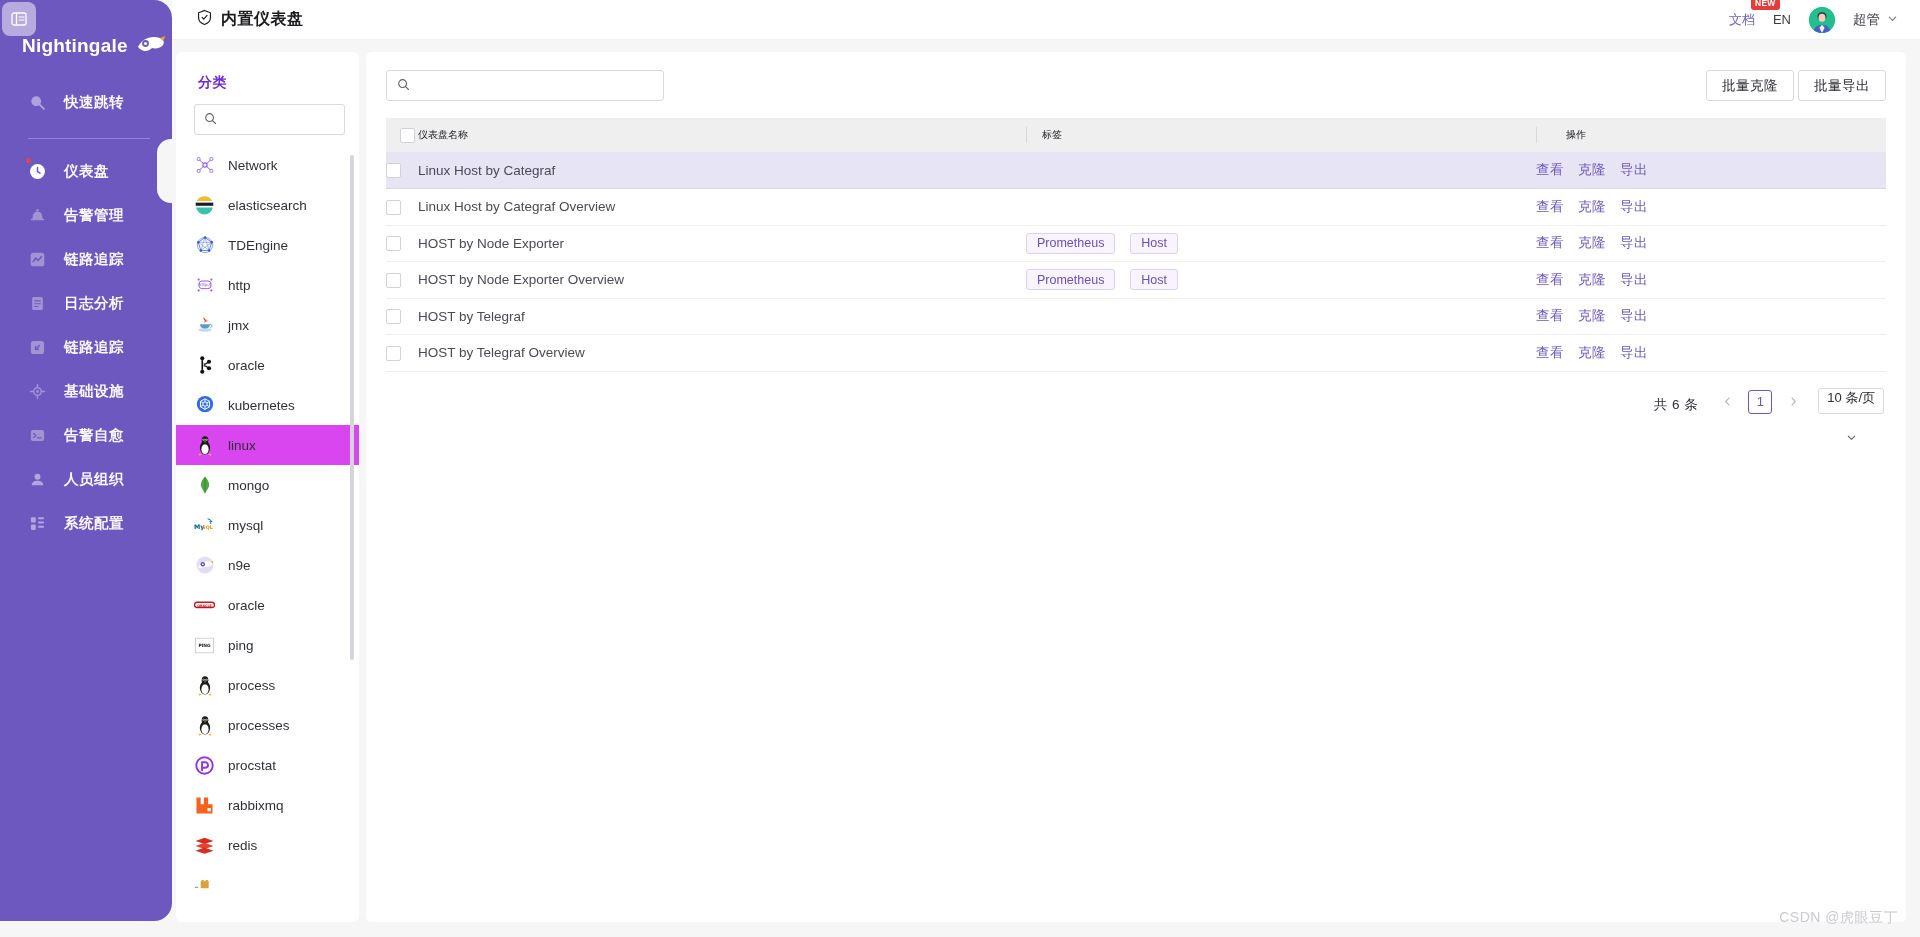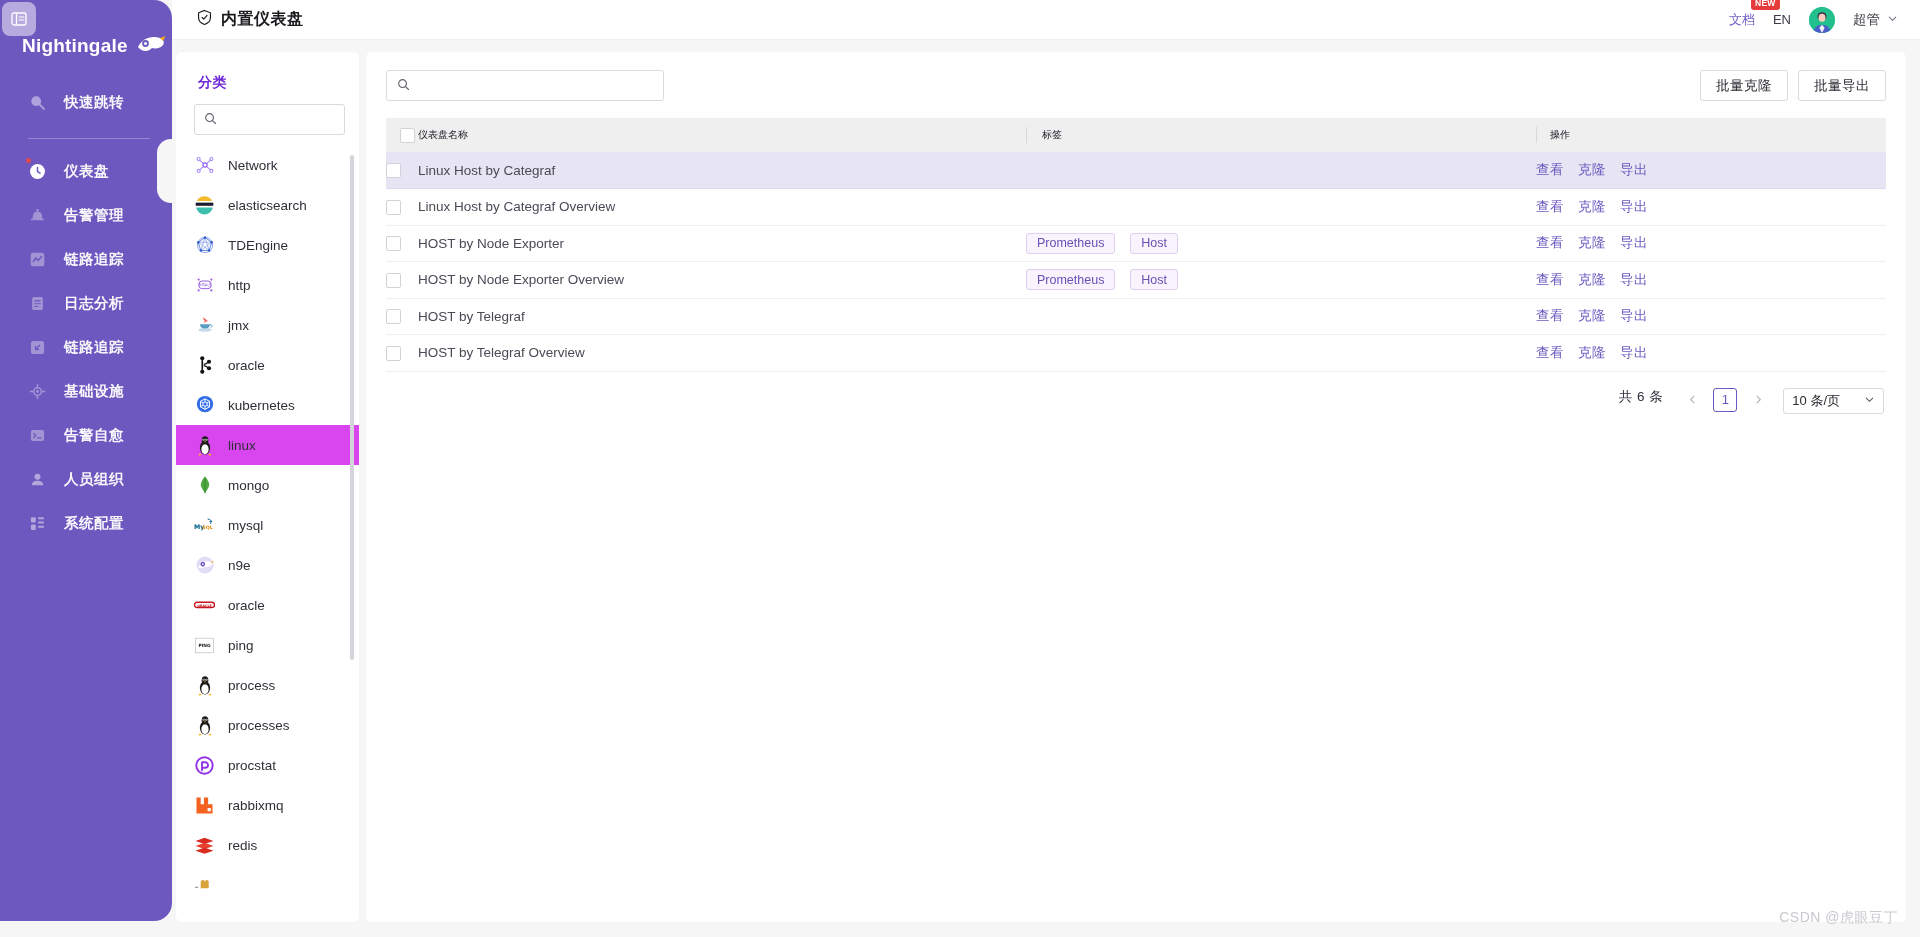--- a/index.html
+++ b/index.html
@@ -161,40 +161,40 @@
   .main-search {
     width: 278px; height: 31px;
     border: 1px solid #d9d9de; border-radius: 3px;
     display: flex; align-items: center; padding: 0 10px;
   }
   .main-search input {
     border: none; outline: none; font-size: 13px;
     width: 100%; margin-left: 7px; color: #303038;
     font-family: "Liberation Sans", sans-serif; background: transparent;
   }
-  .toolbar-actions { margin-left: auto; display: flex; gap: 10px; padding-left: 44px; }
+  .toolbar-actions { margin-left: auto; display: flex; gap: 4px; padding-left: 44px; }
   .btn {
     height: 31px; padding: 0 15px;
     border: 1px solid #d9d9de; border-radius: 3px;
     background: #fff; font-size: 13.5px; color: #2b2b33;
     cursor: pointer; display: flex; align-items: center;
     font-family: "Liberation Sans", sans-serif;
     letter-spacing: .5px;
   }
 
   table.dash { width: 1500px; margin: 17px 20px 0 20px; border-collapse: collapse; table-layout: fixed; }
   table.dash thead th {
     background: #efefef; height: 34px;
     font-size: 10px; font-weight: 400; color: #20202a;
     text-align: left; padding: 0; position: relative;
   }
   table.dash thead th.c-sel { width: 32px; padding-left: 14px; }
   table.dash thead th.c-name { width: 608px; }
   table.dash thead th.c-tags { width: 510px; padding-left: 16px; }
-  table.dash thead th.c-act { width: 350px; padding-left: 14px; }
+  table.dash thead th.c-act { width: 350px; padding-left: 30px; }
   table.dash thead th.c-tags::before,
   table.dash thead th.c-act::before {
     content:""; position:absolute; left:0; top:9px;
     width:1px; height:16px; background:#d7d7dd;
   }
   table.dash tbody td {
     height: 36.5px; font-size: 13.5px; color: #4a4a55;
     border-bottom: 1px solid #efeff2; padding: 0;
     vertical-align: middle;
   }
@@ -214,21 +214,21 @@
     border-radius: 3px; margin-right: 11px;
   }
   .act-links { display: flex; gap: 14px; }
   .act-links a {
     color: #6c58bf; font-size: 13.5px;
     text-decoration: none; cursor: pointer; letter-spacing: .5px;
   }
 
   
   .pager {
-    display: flex; align-items: flex-start; justify-content: flex-end;
+    display: flex; align-items: flex-end; justify-content: flex-end;
     gap: 9px; margin: 16px 22px 0 0;
     font-size: 13.5px; color: #30303a;
   }
   .pager .total { margin-right: 8px; letter-spacing:.5px; }
   .pg-arrow {
     width: 24px; height: 24px; display: flex;
     align-items: center; justify-content: center;
     color: #b4b4be; font-size: 13px; cursor: pointer;
   }
   .pg-num {
@@ -236,20 +236,21 @@
     border: 1px solid #6c58bf; border-radius: 3px;
     color: #6c58bf; display: flex; align-items: center;
     justify-content: center; font-size: 13px; cursor: pointer;
   }
   .pg-size {
     height: 26px; padding: 0 8px;
     border: 1px solid #d9d9de; border-radius: 3px;
     display: flex; align-items: center; gap: 24px;
     font-size: 13px; color: #2b2b33; cursor: pointer;
     margin-left: 4px;
+    flex-direction: column;
   }
 
   .watermark {
     position: absolute; right: 22px; bottom: 10px;
     font-size: 14px; color: #c9c9d0; letter-spacing: .5px;
     user-select: none;
   }
 </style>
 </head>
 <body>

